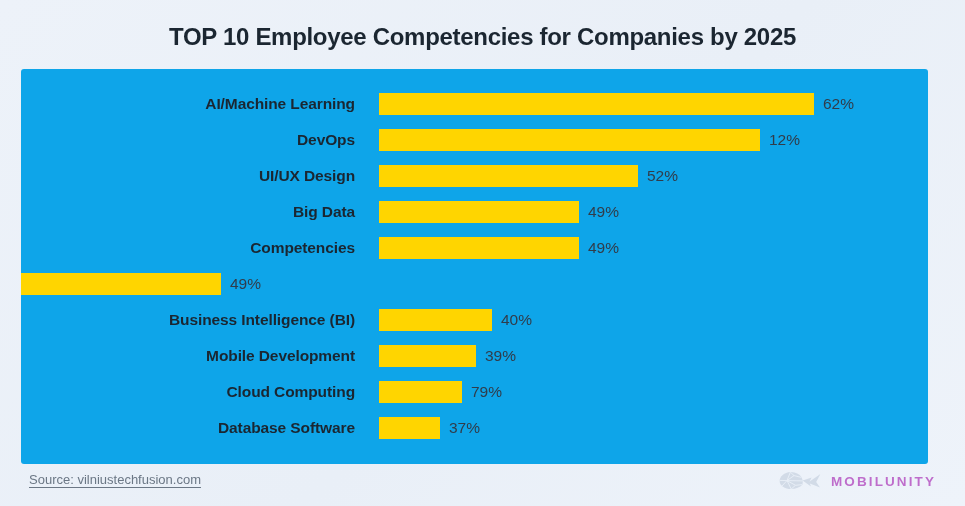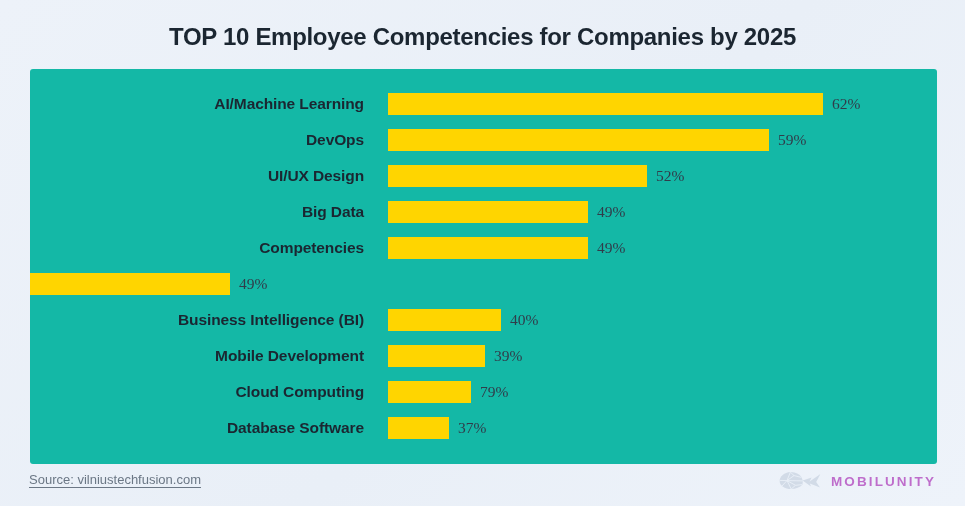--- a/index.html
+++ b/index.html
@@ -28,25 +28,25 @@
     font-weight: 700;
     letter-spacing: -0.3px;
     color: #1b2631;
     line-height: 42px;
     white-space: nowrap;
   }
 
   
   .chart-card {
     position: absolute;
-    left: 30px;
+    left: 21px;
     top: 69px;
     width: 907px;
     height: 395px;
-    background: #14b8a6;
+    background: #0ea5e9;
     border-radius: 3px;
   }
 
   
   .plot-area {
     position: absolute;
     left: 0;
     top: 17px;
     width: 100%;
   }
@@ -85,21 +85,20 @@
     flex: 0 0 auto;
   }
 
   .bar-value {
     font-size: 15.5px;
     font-weight: 400;
     color: #313c4a;
     margin-left: 9px;
     white-space: nowrap;
     line-height: 20px;
-    font-family: Liberation Serif, serif;
   }
 
   
   .footer {
     position: absolute;
     left: 29px;
     right: 29px;
     top: 470px;
     height: 28px;
   }
@@ -147,21 +146,21 @@
       <div class="bar-wrap">
         <div class="bar" style="width: 435px;"></div>
         <div class="bar-value">62%</div>
       </div>
     </div>
 
     <div class="bar-row">
       <div class="cat-label">DevOps</div>
       <div class="bar-wrap">
         <div class="bar" style="width: 381px;"></div>
-        <div class="bar-value">59%</div>
+        <div class="bar-value">12%</div>
       </div>
     </div>
 
     <div class="bar-row">
       <div class="cat-label">UI/UX Design</div>
       <div class="bar-wrap">
         <div class="bar" style="width: 259px;"></div>
         <div class="bar-value">52%</div>
       </div>
     </div>

